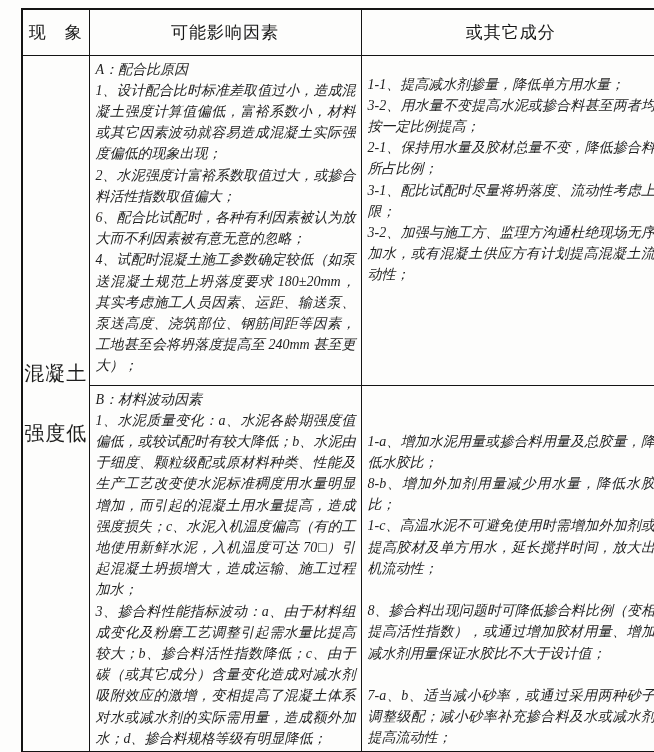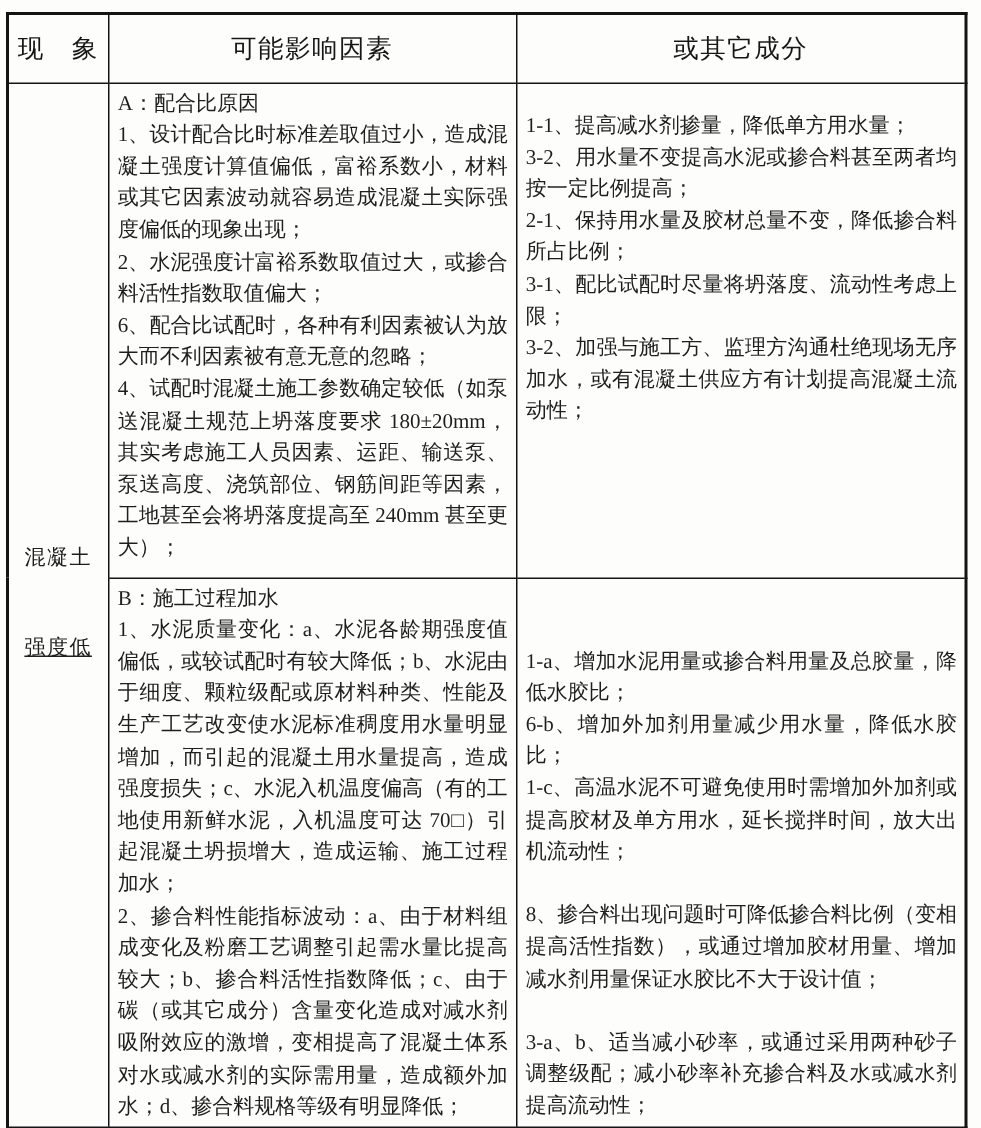--- a/index.html
+++ b/index.html
@@ -5,21 +5,21 @@
   * { margin: 0; padding: 0; box-sizing: border-box; }
   html, body {
     width: 654px;
     background: #fdfdfc;
     font-family: "Liberation Serif", "DejaVu Serif", serif;
     color: #1e1e1e;
   }
   .page {
     width: 654px;
     height: 752px;
-    padding: 8px 4px;
+    padding: 8px 21px;
     overflow: hidden;
   }
   table.doc-table {
     border-collapse: collapse;
     table-layout: fixed;
     width: 639px;
     background: #fdfdfc;
   }
   table.doc-table, table.doc-table td, table.doc-table th {
     border: 1px solid #141414;
@@ -43,26 +43,26 @@
     word-break: break-all;
     overflow: hidden;
   }
   td.factors-a  { height: 330px; }
   td.factors-b  { height: 359px; }
   td.treat-a    { padding-top: 18px; }
   td.treat-b    { padding-top: 45px; }
   td.phen-cell {
     vertical-align: middle;
     text-align: center;
-    font-size: 14px;
+    font-size: 20px;
     letter-spacing: 1px;
   }
   td.phen-cell .phen-line { line-height: 20px; }
-  td.phen-cell .phen-line + .phen-line { margin-top: 40px; text-decoration: underline; }
-  .para { min-height: 21.2px; }
+  td.phen-cell .phen-line + .phen-line { margin-top: 40px; }
+  .para { min-height: 21.2px; font-style: italic; }
 </style>
 </head>
 <body>
 
 <div class="page">
   <table class="doc-table">
     <colgroup>
       <col style="width:67px">
       <col style="width:272px">
       <col style="width:300px">
@@ -88,29 +88,29 @@
       <td class="cell treat-a">
             <p class="para">1-1、提高减水剂掺量，降低单方用水量；</p>
             <p class="para">3-2、用水量不变提高水泥或掺合料甚至两者均按一定比例提高；</p>
             <p class="para">2-1、保持用水量及胶材总量不变，降低掺合料所占比例；</p>
             <p class="para">3-1、配比试配时尽量将坍落度、流动性考虑上限；</p>
             <p class="para">3-2、加强与施工方、监理方沟通杜绝现场无序加水，或有混凝土供应方有计划提高混凝土流动性；</p>
           </td>
     </tr>
     <tr>
       <td class="cell factors-b">
-            <p class="para">B：施工过程加水</p>
+            <p class="para">B：材料波动因素</p>
             <p class="para">1、水泥质量变化：a、水泥各龄期强度值偏低，或较试配时有较大降低；b、水泥由于细度、颗粒级配或原材料种类、性能及生产工艺改变使水泥标准稠度用水量明显增加，而引起的混凝土用水量提高，造成强度损失；c、水泥入机温度偏高（有的工地使用新鲜水泥，入机温度可达 70□）引起混凝土坍损增大，造成运输、施工过程加水；</p>
-            <p class="para">2、掺合料性能指标波动：a、由于材料组成变化及粉磨工艺调整引起需水量比提高较大；b、掺合料活性指数降低；c、由于碳（或其它成分）含量变化造成对减水剂吸附效应的激增，变相提高了混凝土体系对水或减水剂的实际需用量，造成额外加水；d、掺合料规格等级有明显降低；</p>
+            <p class="para">3、掺合料性能指标波动：a、由于材料组成变化及粉磨工艺调整引起需水量比提高较大；b、掺合料活性指数降低；c、由于碳（或其它成分）含量变化造成对减水剂吸附效应的激增，变相提高了混凝土体系对水或减水剂的实际需用量，造成额外加水；d、掺合料规格等级有明显降低；</p>
           </td>
       <td class="cell treat-b">
             <p class="para">1-a、增加水泥用量或掺合料用量及总胶量，降低水胶比；</p>
-            <p class="para">6-b、增加外加剂用量减少用水量，降低水胶比；</p>
+            <p class="para">8-b、增加外加剂用量减少用水量，降低水胶比；</p>
             <p class="para">1-c、高温水泥不可避免使用时需增加外加剂或提高胶材及单方用水，延长搅拌时间，放大出机流动性；</p>
             <p class="para">&nbsp;</p>
             <p class="para">8、掺合料出现问题时可降低掺合料比例（变相提高活性指数），或通过增加胶材用量、增加减水剂用量保证水胶比不大于设计值；</p>
             <p class="para">&nbsp;</p>
-            <p class="para">3-a、b、适当减小砂率，或通过采用两种砂子调整级配；减小砂率补充掺合料及水或减水剂提高流动性；</p>
+            <p class="para">7-a、b、适当减小砂率，或通过采用两种砂子调整级配；减小砂率补充掺合料及水或减水剂提高流动性；</p>
           </td>
     </tr>
   </tbody>
     </table>
 </div>
 
 </body></html>

